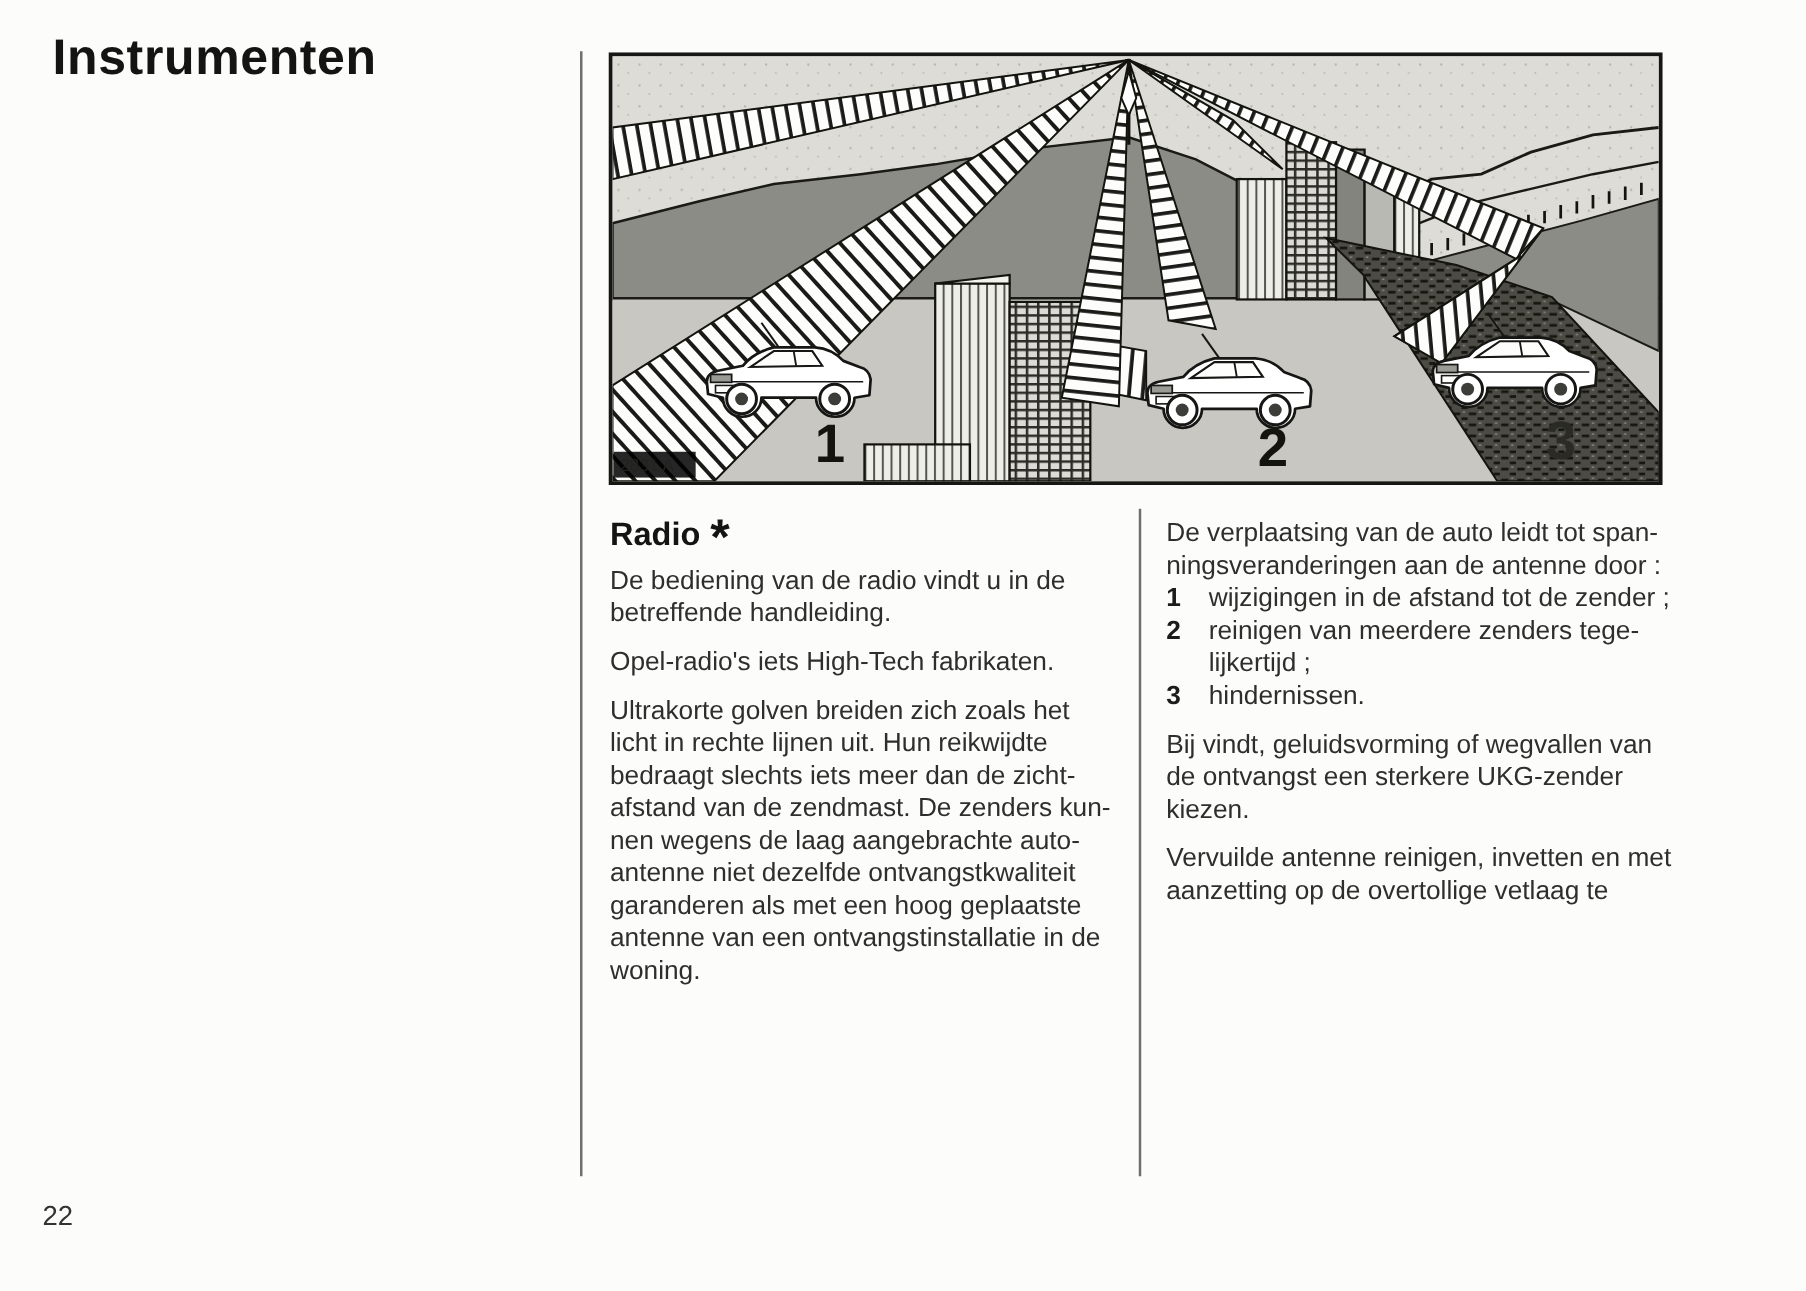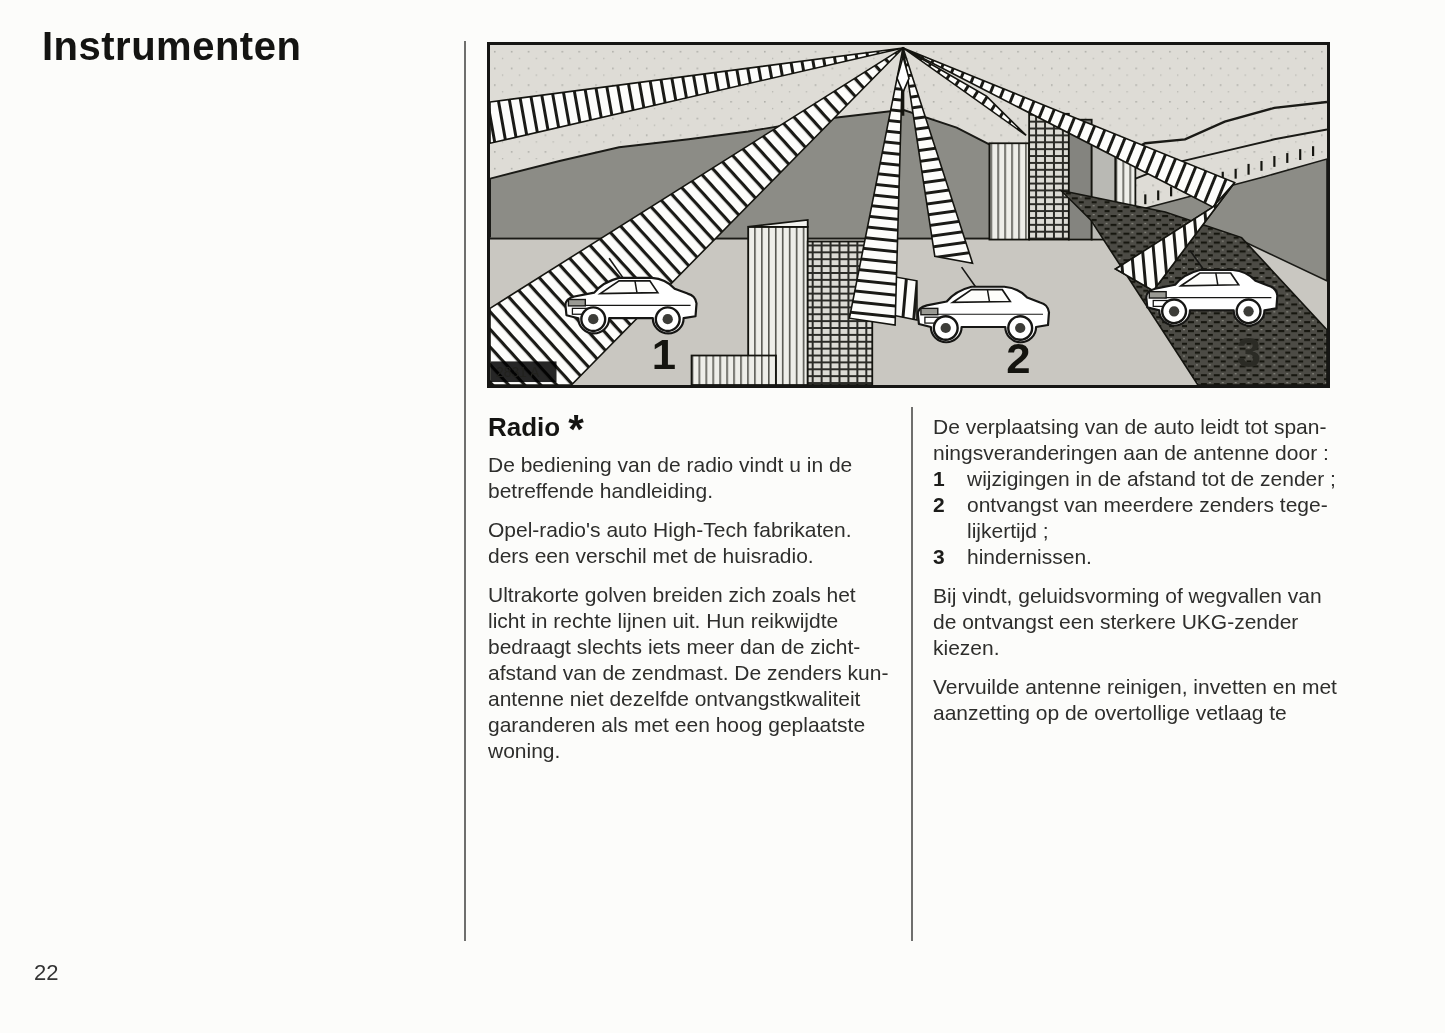--- a/index.html
+++ b/index.html
@@ -188,49 +188,50 @@
 
 <div class="col" id="col-left">
   <div class="col-heading">
     <span>Radio</span><span class="sym">*</span>
   </div>
   <div class="para">
     <div class="line">De bediening van de radio vindt u in de</div>
     <div class="line">betreffende handleiding.</div>
   </div>
   <div class="para">
-    <div class="line">Opel-radio's auto High-Tech fabrikaten.</div>
-    <div class="line">ders een verschil met de huisradio.</div>
+    <div class="line">Opel-radio's iets High-Tech fabrikaten.</div>
   </div>
   <div class="para">
     <div class="line">Ultrakorte golven breiden zich zoals het</div>
     <div class="line">licht in rechte lijnen uit. Hun reikwijdte</div>
     <div class="line">bedraagt slechts iets meer dan de zicht-</div>
     <div class="line">afstand van de zendmast. De zenders kun-</div>
+    <div class="line">nen wegens de laag aangebrachte auto-</div>
     <div class="line">antenne niet dezelfde ontvangstkwaliteit</div>
     <div class="line">garanderen als met een hoog geplaatste</div>
+    <div class="line">antenne van een ontvangstinstallatie in de</div>
     <div class="line">woning.</div>
   </div>
 </div>
 
 <div class="col" id="col-right">
   <div>
     <div class="line">De verplaatsing van de auto leidt tot span-</div>
     <div class="line">ningsveranderingen aan de antenne door :</div>
   </div>
   <div class="list-item">
     <div class="li-num">1</div>
     <div>
       <div class="line">wijzigingen in de afstand tot de zender ;</div>
     </div>
   </div>
   <div class="list-item">
     <div class="li-num">2</div>
     <div>
-      <div class="line">ontvangst van meerdere zenders tege-</div>
+      <div class="line">reinigen van meerdere zenders tege-</div>
       <div class="line">lijkertijd ;</div>
     </div>
   </div>
   <div class="list-item para">
     <div class="li-num">3</div>
     <div>
       <div class="line">hindernissen.</div>
     </div>
   </div>
   <div class="para">

